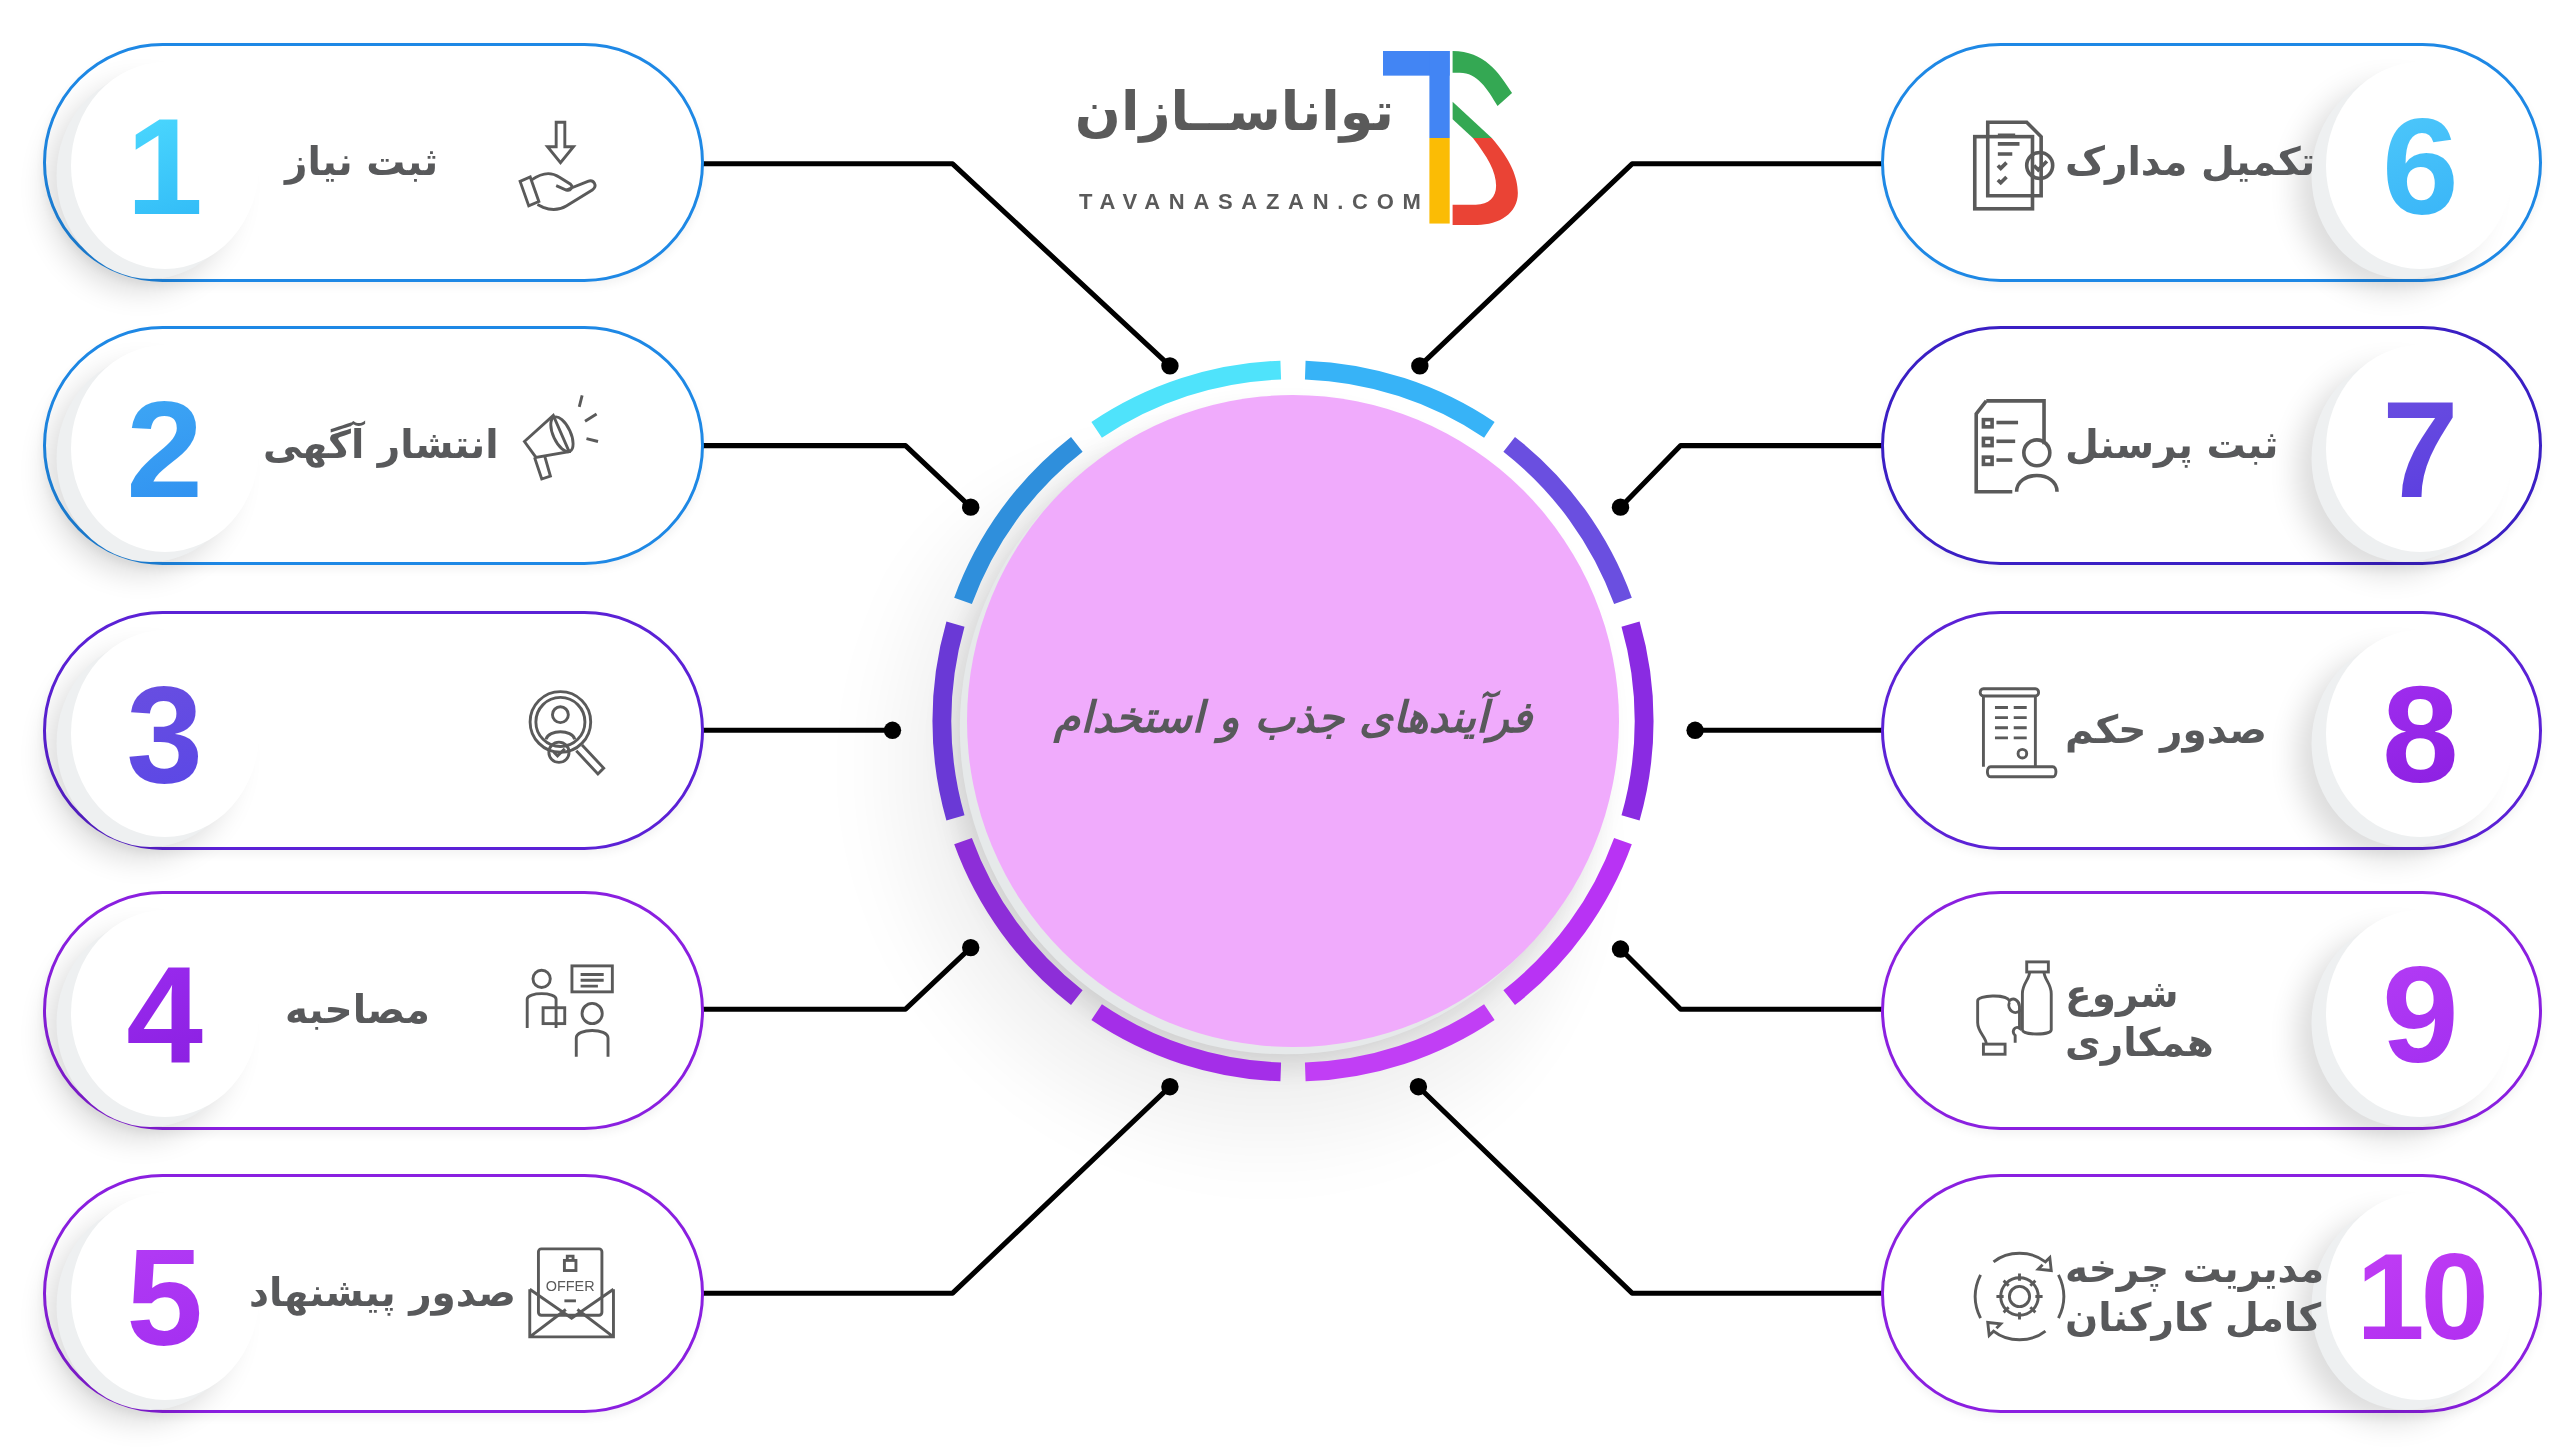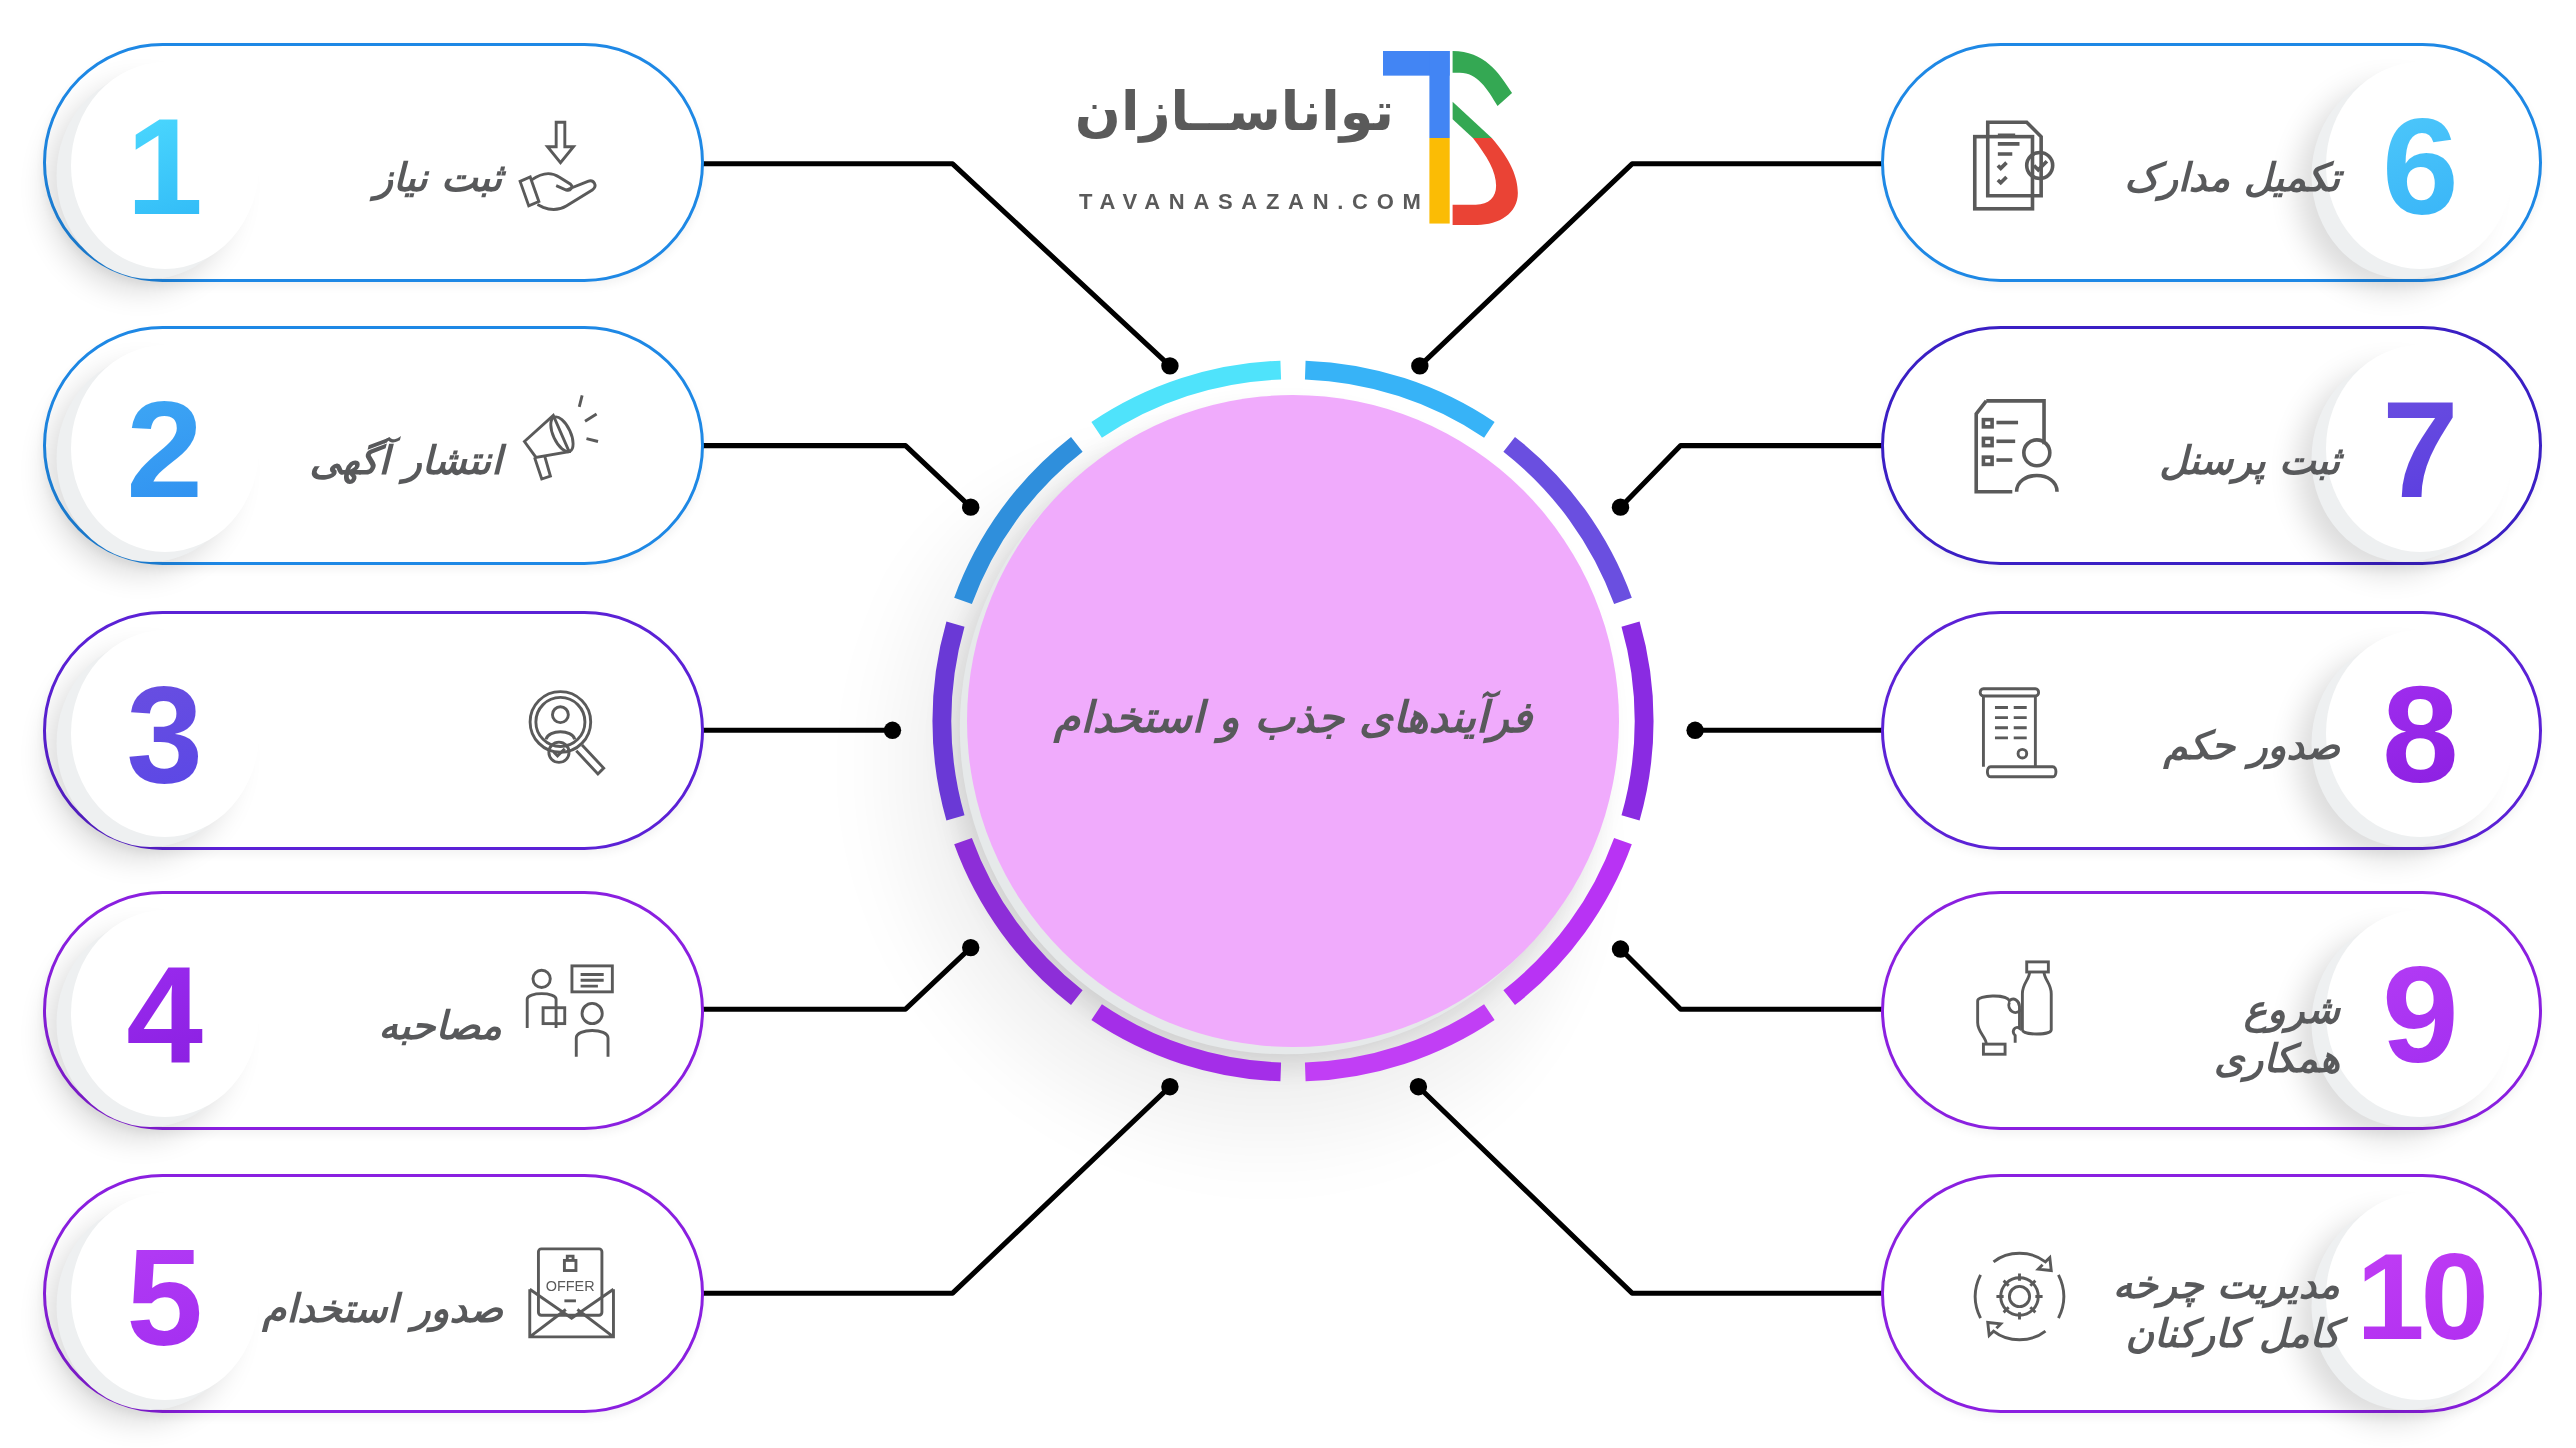--- a/index.html
+++ b/index.html
@@ -49,23 +49,23 @@
     .pill.left .num-disc  { left: 24.6px;  box-shadow: -14.5px 10px 0 #eef0f1, -24.6px 22px 29px rgba(0,0,0,0.14); }
     .pill.right .num-disc { right: 24.6px; box-shadow: -14.5px 10px 0 #eef0f1, -29px 22px 29px rgba(0,0,0,0.14); }
 
     .num {
       font-family: "Liberation Sans", sans-serif; font-weight: bold; font-size: 138px; line-height: 1;
       -webkit-background-clip: text; background-clip: text; color: transparent;
     }
     .num.ten { font-size: 123px; letter-spacing: -4.3px; }
 
     .label {
-      position: absolute; top: 16px; height: 100%;
-      display: flex; flex-direction: column; align-items: flex-start; justify-content: center;
-      font-family: "DejaVu Sans", sans-serif; font-weight: bold; font-style: italic;
+      position: absolute; top: 0; height: 100%;
+      display: flex; flex-direction: column; align-items: flex-end; justify-content: center;
+      font-family: "DejaVu Sans", sans-serif; font-weight: bold; 
       font-size: 39px; color: #58595b; direction: rtl; line-height: 1.25; white-space: nowrap;
     }
     .icon {
       position: absolute; width: 101px; height: 101px;
       display: flex; align-items: center; justify-content: center;
     }
     .icon svg { width: 101px; height: 101px; }
 
     
     .logo { position: absolute; left: 1079px; top: 51px; width: 435px; height: 174px; }
@@ -236,21 +236,21 @@
             <path d="M78,130 v-26 c0,-14 44,-14 44,0 v26"></path>
         </svg>
       </div>
     </div>
 
     <div class="pill left" style="top: 1174px; border-color: rgb(138, 31, 224);">
       <div class="num-disc">
           <span class="num" style="background-image: linear-gradient(160deg, rgb(180, 60, 245), rgb(162, 46, 240));">5</span>
         </div>
       <div class="label" style="left:203px;width:254px;">
-          <span>صدور استخدام</span>
+          <span>صدور پیشنهاد</span>
         </div>
       <div class="icon" style="left:478px;top:69px;">
         <svg viewBox="0 0 140 140" fill="none" stroke="#5a5a5a" stroke-width="4">
           <rect x="20" y="4" width="88" height="92" rx="4"></rect>
           <rect x="56" y="20" width="16" height="14"></rect>
             <path d="M60,20 v-6 h8 v6"></path>
           <text x="64" y="62" font-family="Liberation Sans, sans-serif" font-size="20" fill="#5a5a5a" stroke="none" text-anchor="middle">OFFER</text>
           <path d="M56,76 h16"></path>
           <path d="M8,60 v66 h116 v-66 M8,60 l58,40 58,-40 M8,126 l50,-38 M124,126 l-50,-38"></path>
         </svg>

